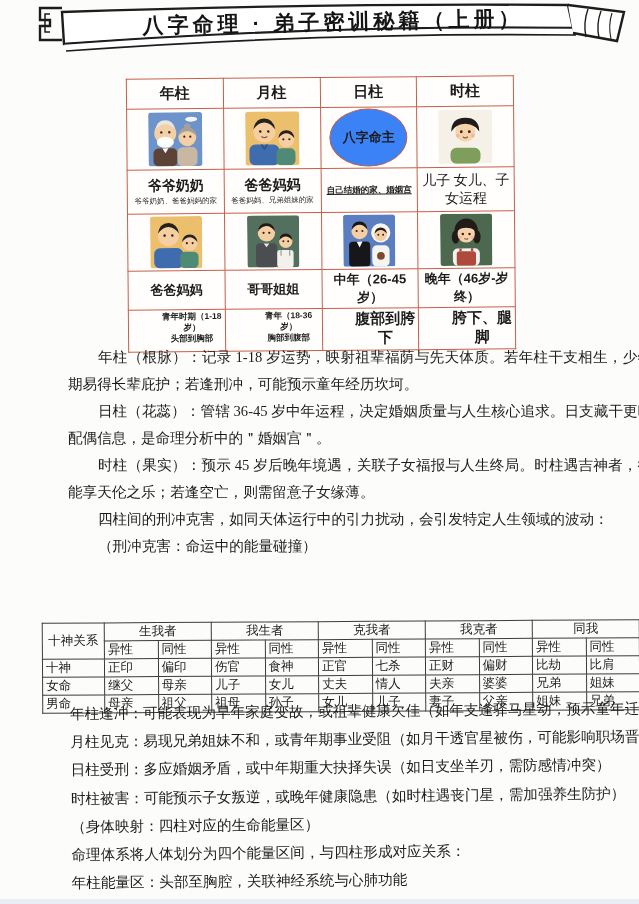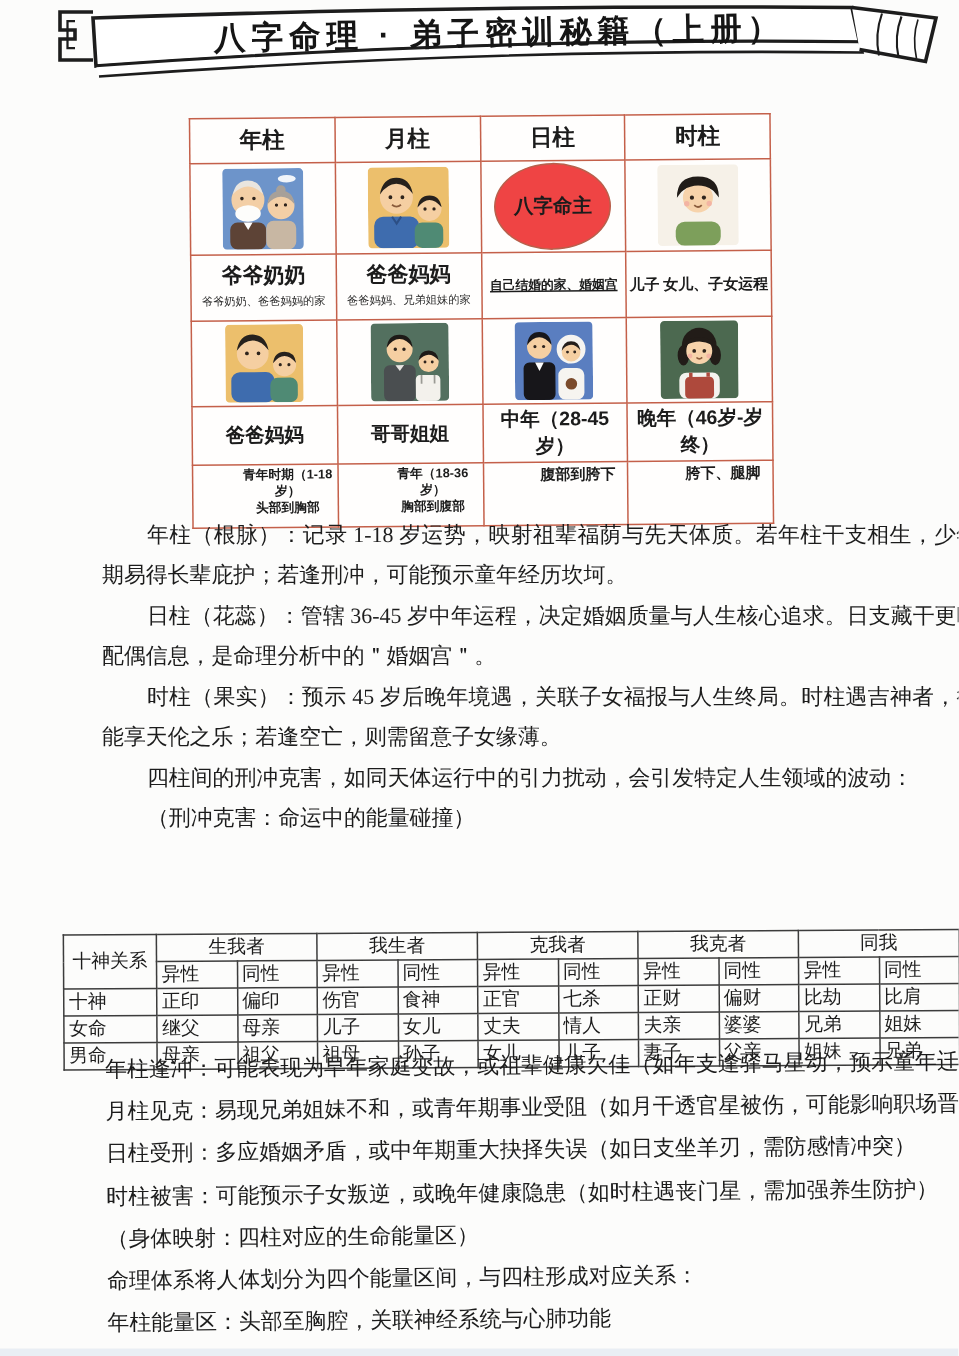--- a/index.html
+++ b/index.html
@@ -28,32 +28,32 @@
     position:absolute; left:127px; top:77px; width:388px;
     border-collapse:collapse; table-layout:fixed; background:#fffefd;
     transform:rotate(-0.5deg);
   }
   .pillar-table td { border:1.6px solid #c4604a; text-align:center; vertical-align:middle; padding:1px; }
   .pt-head td { height:30px; font-family:"Liberation Sans","DejaVu Sans",sans-serif; font-weight:700; font-size:15px; }
   .pt-img td { height:58px; }
   .pt-img2 td { height:56px; }
   .pt-img svg,.pt-img2 svg { display:block; margin:1px auto; }
   .pt-fam td { height:44px; }
-  .fam-big { font-family:Liberation Serif, serif; font-weight:700; font-size:14px; line-height:16px; }
+  .fam-big { font-family:Liberation Sans, sans-serif; font-weight:700; font-size:14px; line-height:16px; }
   .fam-small { font-size:7.5px; color:#2c2c2c; margin-top:3px; letter-spacing:0; }
   .fam-mid { font-size:8.5px; font-weight:700;text-decoration:underline; }
-  .fam-mid2 { font-size:10px; font-weight:700; }
+  .fam-mid2 { font-size:14px; font-weight:400; }
   .pt-stage td { height:28px; font-family:"Liberation Sans","DejaVu Sans",sans-serif; font-weight:700; font-size:13px; }
   .pt-body td { height:42px; font-family:"Liberation Sans","DejaVu Sans",sans-serif; font-weight:700; vertical-align:top;padding-left:31px; }
   .bz-small { font-size:8.5px; text-align:left; padding:4px 0 0 6px; white-space:pre-line; line-height:11px; }
-  .bz-big { font-size:10px; text-align:left; padding:6px 0 0 8px; }
+  .bz-big { font-size:15px; text-align:left; padding:6px 0 0 8px; }
   .owner-circle {
     width:78px; height:58px; border:1.6px solid #b8604c; border-radius:50%;
     margin:0 auto; display:flex; align-items:center; justify-content:center;
-    font-family:"Liberation Sans","DejaVu Sans",sans-serif; font-weight:700; font-size:13px; background:#ef4444;
+    font-family:"Liberation Sans","DejaVu Sans",sans-serif; font-weight:700; font-size:13px; background:#3b82f6;
   }
 
   
   .text-block { position:absolute; left:28px; top:344px; width:599px; font-size:14.6px; line-height:27px; text-align:justify;margin-left:40px; }
   .text-block p { text-indent:2.05em; margin:0; }
 
   
   .ten-god {
     position:absolute; left:42px; top:621px; width:597px;
     border-collapse:collapse; font-size:12.5px; background:transparent;
@@ -243,21 +243,21 @@
         <rect x="13" y="36" width="28" height="18" rx="5" fill="#f4f2ee"></rect>
         <rect x="17" y="39" width="20" height="15" rx="3" fill="#ae493c"></rect>
         <path d="M21 39 v-3 M33 39 v-3" stroke="#ae493c" stroke-width="2.4"></path>
       </svg>
     </td>
   </tr>
 
   <tr class="pt-stage">
     <td>爸爸妈妈</td>
     <td>哥哥姐姐</td>
-    <td>中年（28-45岁）</td>
+    <td>中年（26-45岁）</td>
     <td>晚年（46岁-岁终）</td>
   </tr>
 
   <tr class="pt-body">
     <td class="bz-small">青年时期（1-18岁）
 头部到胸部</td>
     <td class="bz-small">青年（18-36岁）
 胸部到腹部</td>
     <td class="bz-big">腹部到胯下</td>
     <td class="bz-big">胯下、腿脚</td>

